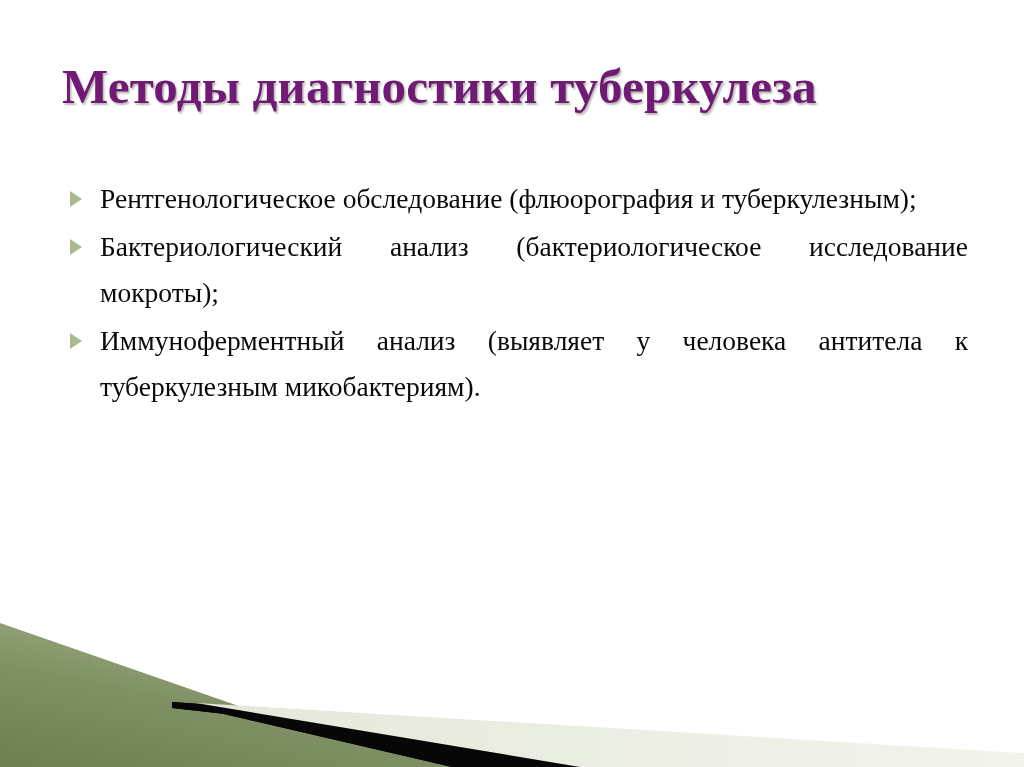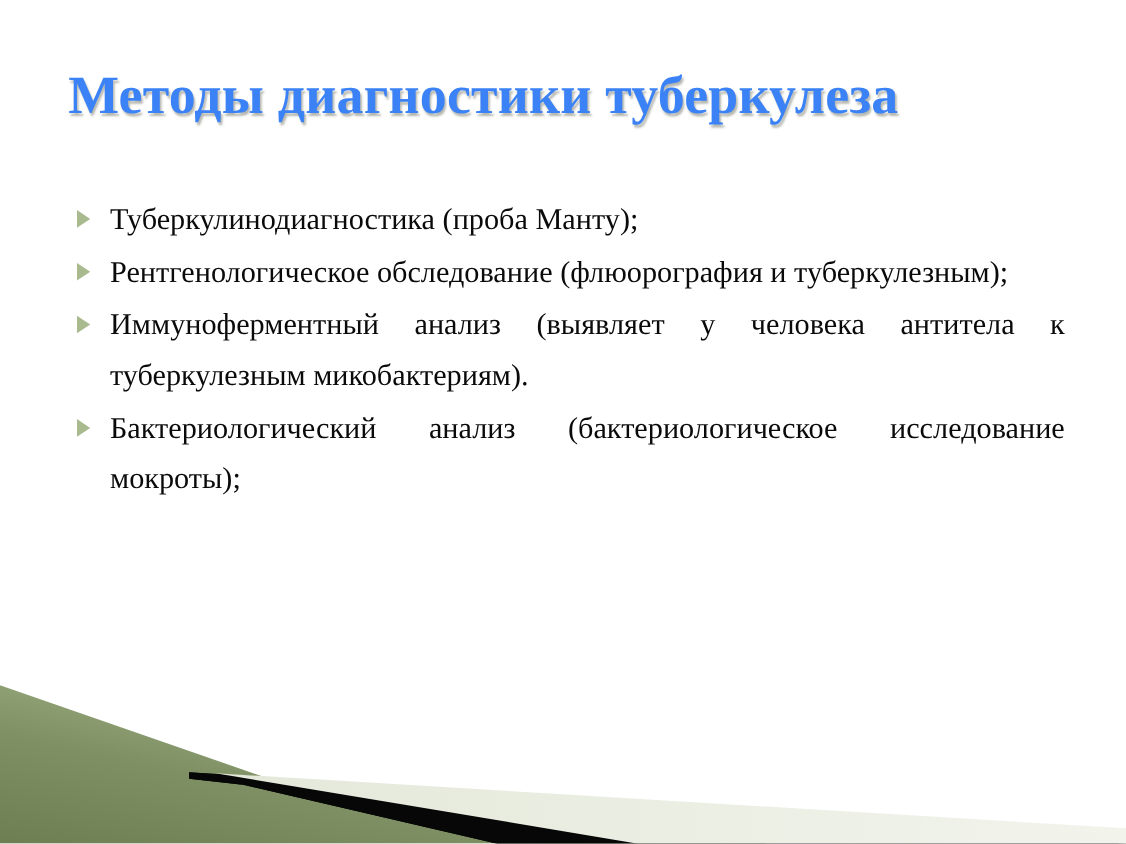--- a/index.html
+++ b/index.html
@@ -31,21 +31,21 @@
     height: 72px;
   }
   #slide-title {
     margin: 0;
     padding: 0 34px 0 62px;
     font-family: "Liberation Serif", "DejaVu Serif", serif;
     font-weight: bold;
     font-size: 49px;
     line-height: 62px;
     letter-spacing: 0.2px;
-    color: #3b82f6;
+    color: #701a75;
     white-space: nowrap;
     text-shadow: 1.5px 2px 2px rgba(120,124,110,0.55);
   }
 
   
   #body-list {
     position: absolute;
     left: 62px;
     top: 176px;
     width: 906px;
@@ -105,38 +105,34 @@
 <body>
 
 <div id="slide">
 
   <div id="title-block">
     <h1 id="slide-title">Методы диагностики туберкулеза</h1>
   </div>
 
   <ul id="body-list">
 
-    <li class="bullet-item plain">
-      <span class="bullet-marker"></span>
-      <span class="bullet-text">Туберкулинодиагностика (проба Манту);</span>
-    </li>
 
     <li class="bullet-item plain">
       <span class="bullet-marker"></span>
       <span class="bullet-text">Рентгенологическое обследование (флюорография и туберкулезным);</span>
     </li>
 
     <li class="bullet-item justified">
       <span class="bullet-marker"></span>
-      <span class="bullet-text">Иммуноферментный анализ (выявляет у человека антитела к туберкулезным микобактериям).</span>
+      <span class="bullet-text">Бактериологический анализ (бактериологическое исследование мокроты);</span>
     </li>
 
     <li class="bullet-item justified">
       <span class="bullet-marker"></span>
-      <span class="bullet-text">Бактериологический анализ (бактериологическое исследование мокроты);</span>
+      <span class="bullet-text">Иммуноферментный анализ (выявляет у человека антитела к туберкулезным микобактериям).</span>
     </li>
 
   </ul>
 
   <div id="decor-bottom">
     <svg viewBox="0 0 1024 160" preserveAspectRatio="none" aria-hidden="true">
       <defs>
         <linearGradient id="greenGrad" x1="0" y1="1" x2="1" y2="0">
           <stop offset="0%" stop-color="#6d7e52"></stop>
           <stop offset="35%" stop-color="#7e9064"></stop>

